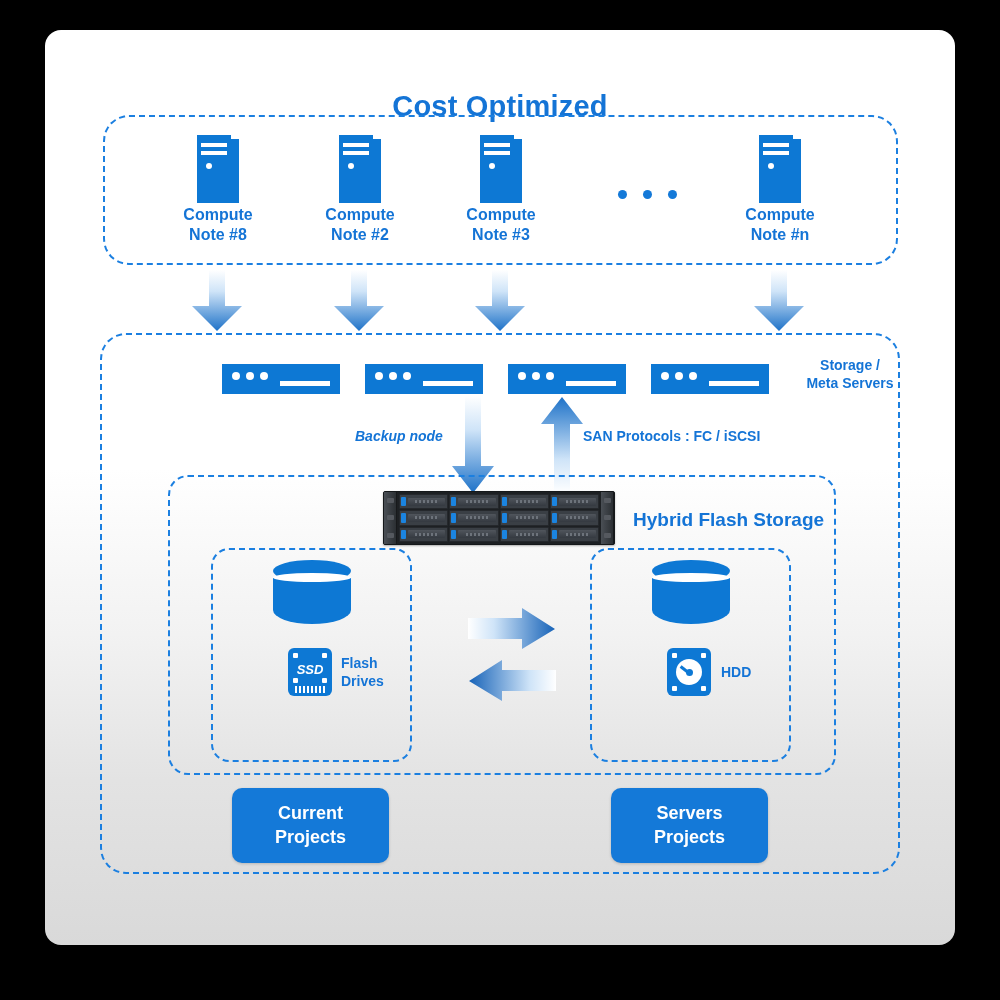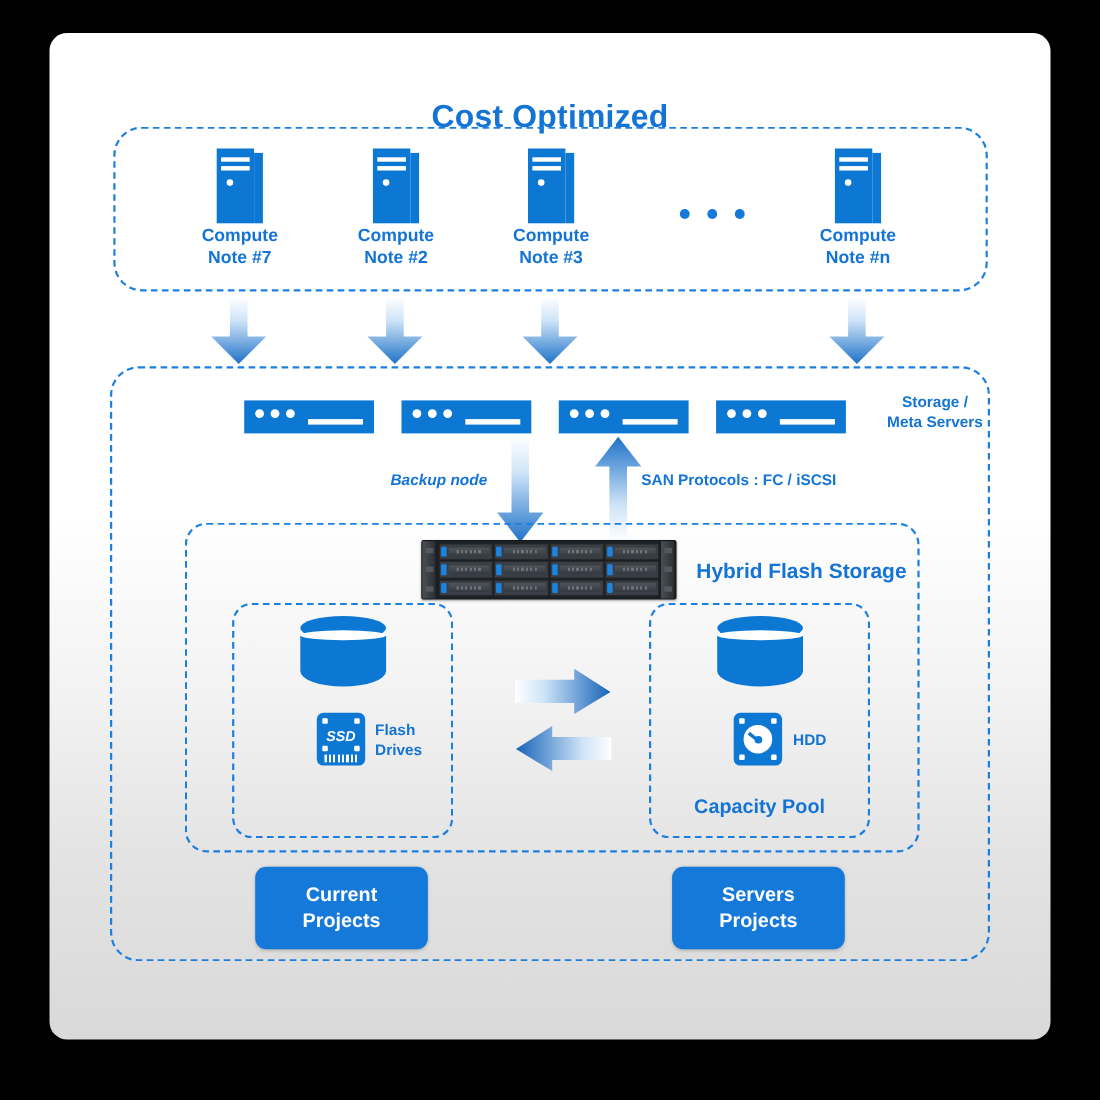--- a/index.html
+++ b/index.html
@@ -204,21 +204,21 @@
 
   <div class="tower" style="left:152px; top:105px;">
     <div class="body"></div>
         <div class="side"></div>
     <div class="bar b1"></div>
         <div class="bar b2"></div>
         <div class="dot"></div>
   </div>
   <div class="lbl" style="left:123px; top:175px; width:100px; text-align:center; font-size:16px;">
     <span>Compute</span><br>
-    <span>Note #7</span>
+    <span>Note #8</span>
   </div>
 
   <div class="tower" style="left:294px; top:105px;">
     <div class="body"></div>
         <div class="side"></div>
     <div class="bar b1"></div>
         <div class="bar b2"></div>
         <div class="dot"></div>
   </div>
   <div class="lbl" style="left:265px; top:175px; width:100px; text-align:center; font-size:16px;">
@@ -484,21 +484,20 @@
     <div class="scr s1"></div>
         <div class="scr s2"></div>
         <div class="scr s3"></div>
         <div class="scr s4"></div>
     <div class="platter"></div>
     <div class="armx"></div>
     <div class="hub"></div>
   </div>
   <div class="lbl" style="left:676px; top:634px; font-size:14px;">HDD</div>
 
-  <div class="lbl" style="left:545px; top:692px; width:201px; text-align:center; font-size:18px;">Capacity Pool</div>
 
   <div class="pbtn" style="left:187px; top:758px; width:157px; height:75px;">
     <div>
       <span>Current</span><br>
       <span>Projects</span>
     </div>
   </div>
 
   <div class="pbtn" style="left:566px; top:758px; width:157px; height:75px;">
     <div>

